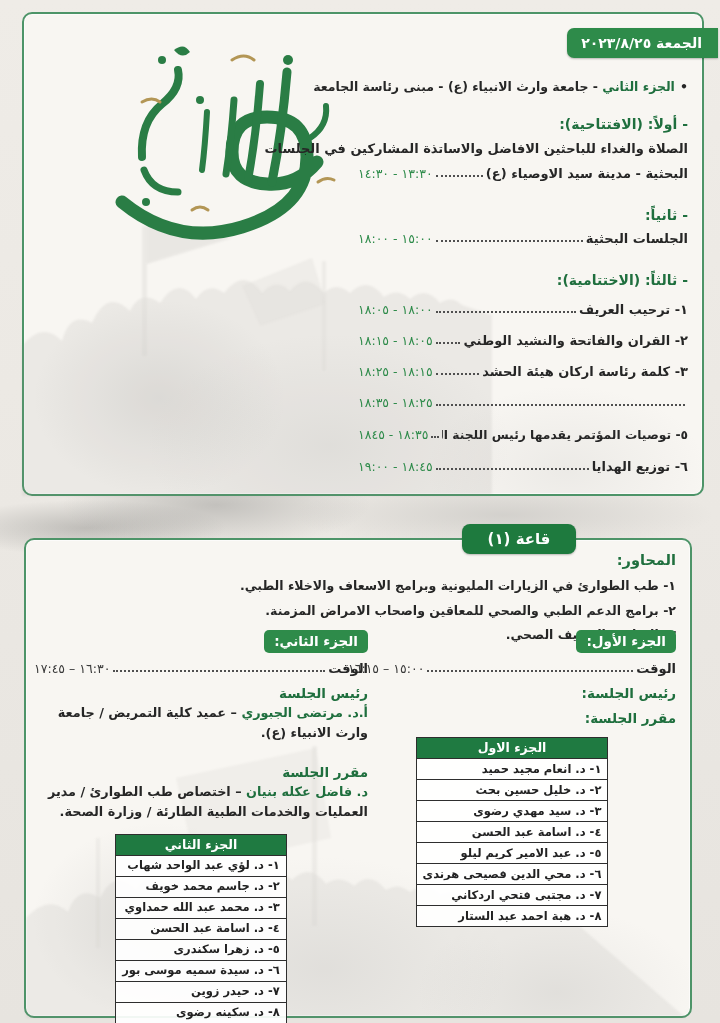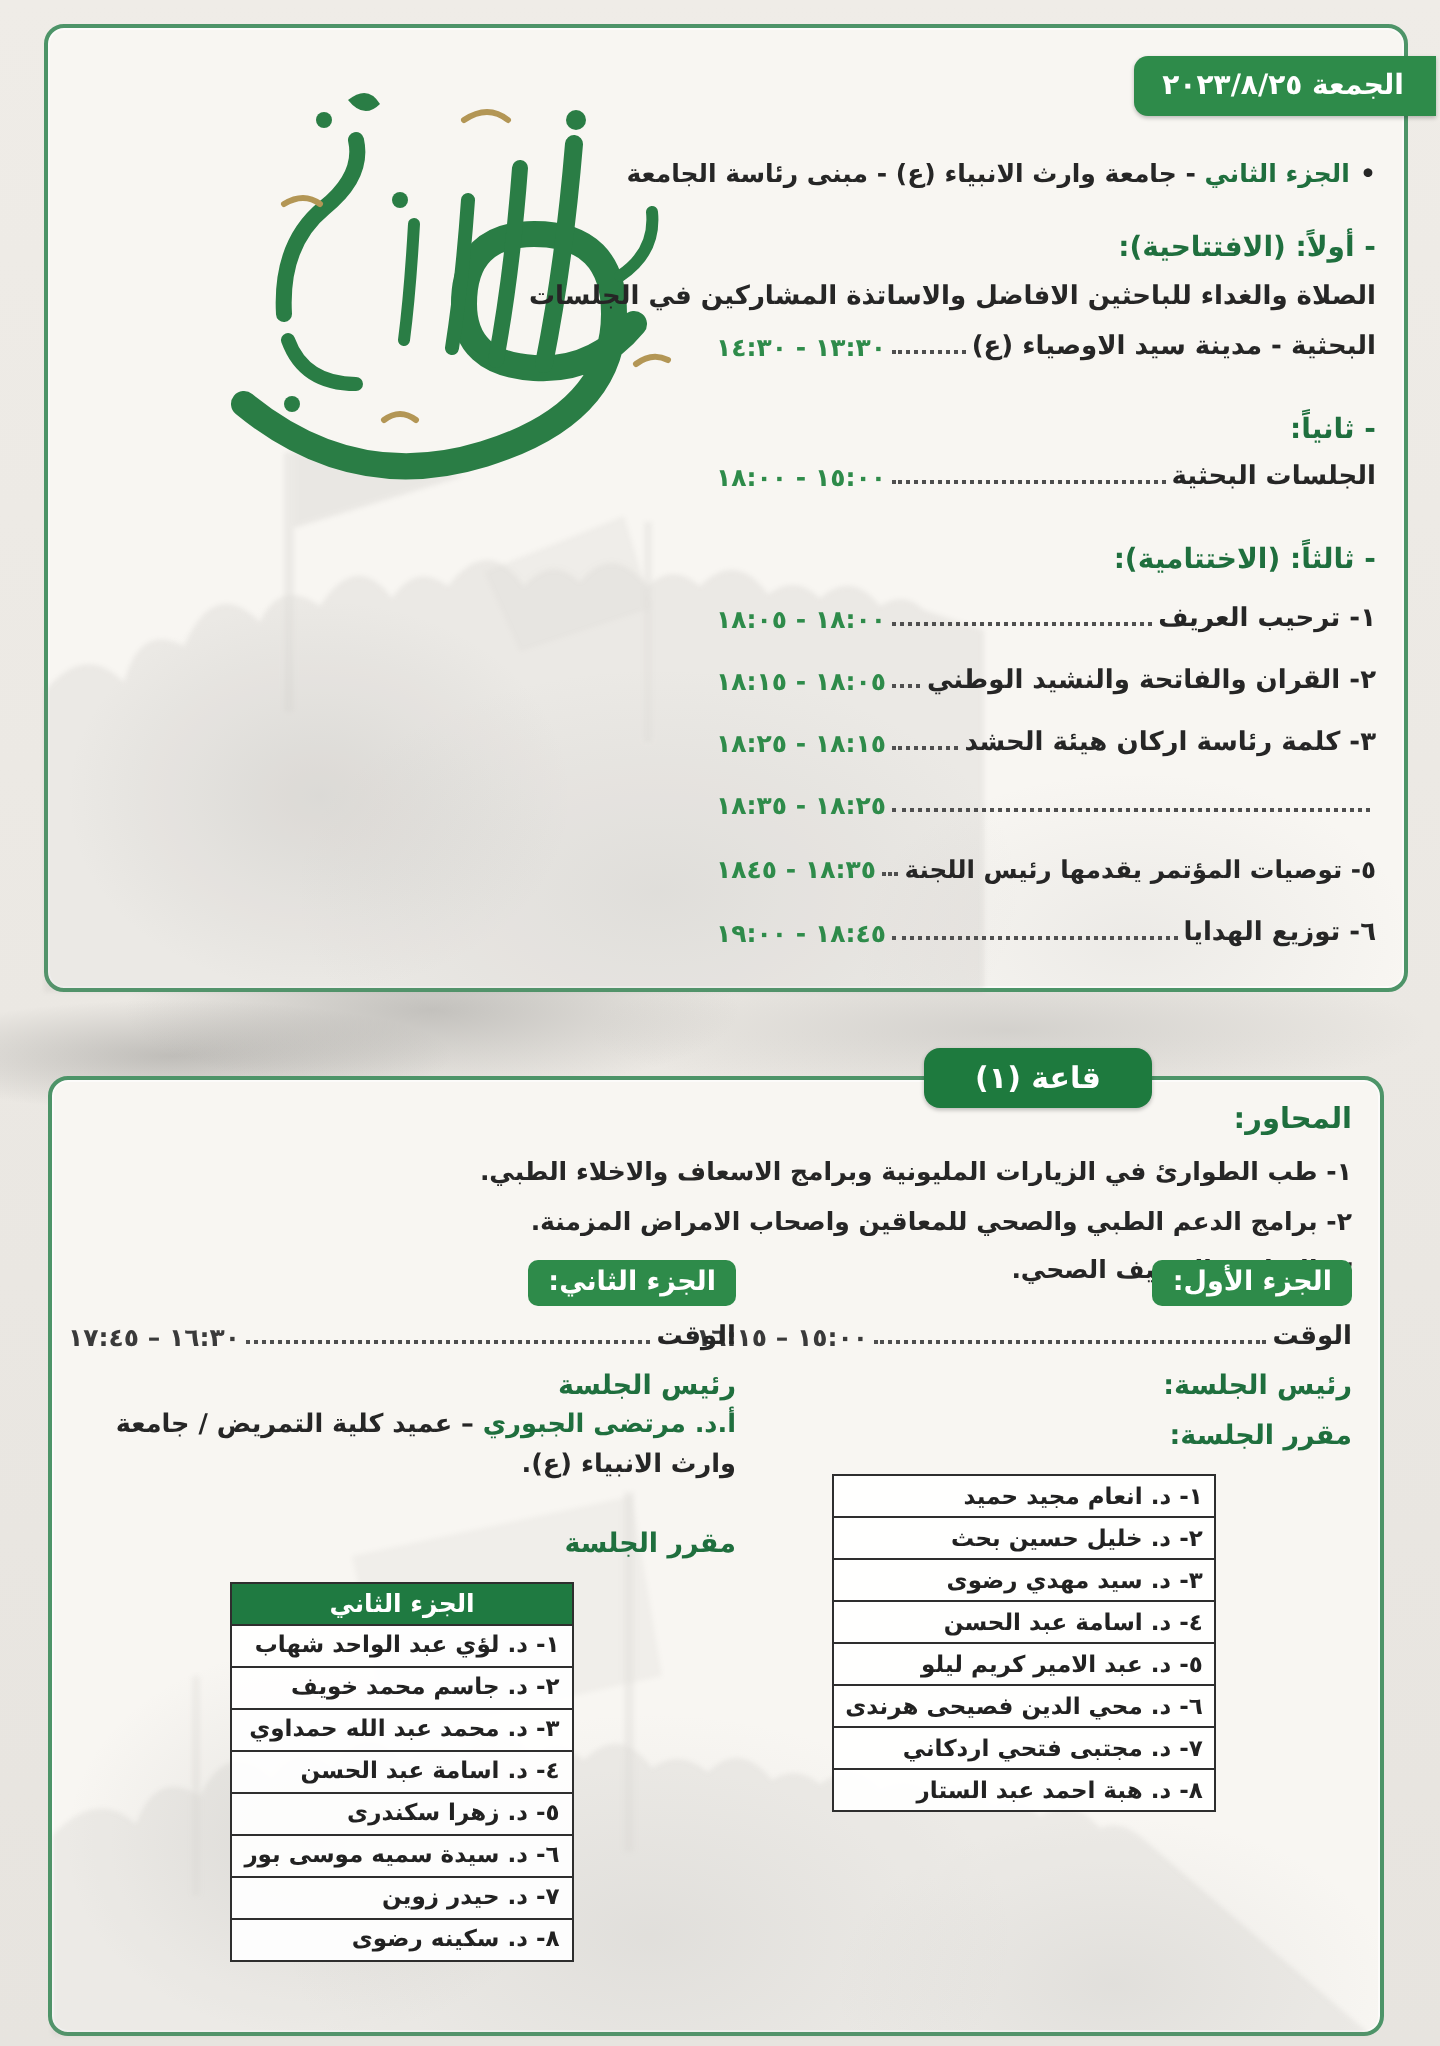--- a/index.html
+++ b/index.html
@@ -49,21 +49,21 @@
   
   .content-col{position:absolute;top:60px;right:14px;width:330px;height:400px;z-index:2;}
   .crow{position:absolute;right:0;width:100%;white-space:nowrap;}
   .h-green{color:#1f6f3e;font-weight:bold;font-size:14px;}
   .b-dark{color:#262626;font-weight:bold;font-size:12.5px;}
   .b-green{color:#1f6f3e;font-weight:bold;font-size:12.5px;}
   .ptext{color:#262626;font-weight:bold;font-size:13px;}
   .lrow{display:flex;align-items:flex-end;}
   .ltext{white-space:nowrap;color:#262626;font-weight:bold;font-size:13px;flex:0 1 auto;overflow:hidden;}
   .dots{flex:1 1 auto;min-width:8px;margin:0 3px;border-bottom:2px dotted #4f4f4f;transform:translateY(-4px);}
-  .ltime{white-space:nowrap;font-weight:bold;font-size:12.5px;}
+  .ltime{white-space:nowrap;font-weight:normal;font-size:12.5px;}
   .time-green{color:#2e8b4a;}
   .time-dark{color:#3a3a3a;}
 
   
   .axes-label{position:absolute;top:12px;right:14px;}
   .axis{position:absolute;right:14px;white-space:nowrap;color:#262626;font-weight:bold;font-size:12.5px;z-index:2;}
   .col{position:absolute;top:90px;z-index:2;}
   .col-right{right:14px;width:328px;margin-left:12px;}
   .col-left{left:8px;width:334px;}
   .sess-label{color:#1f6f3e;font-weight:bold;font-size:13.5px;margin-top:9px;}
@@ -206,20 +206,23 @@
         <span class="dots"></span>
         <span class="ltime time-dark">١٥:٠٠ – ١٦:١٥</span>
       </div>
 
       <div class="sess-label">رئيس الجلسة:</div>
 
       <div class="sess-label">مقرر الجلسة:</div>
 
       <table class="names">
         <tbody>
+            <tr>
+              <td class="th">الجزء الاول</td>
+            </tr>
         <tr>
               <td>١- د. انعام مجيد حميد</td>
             </tr>
         <tr>
               <td>٢- د. خليل حسين بحث</td>
             </tr>
         <tr>
               <td>٣- د. سيد مهدي رضوى</td>
             </tr>
         <tr>
@@ -247,20 +250,21 @@
       <div class="lrow" style="margin-top:4px">
         <span class="ltext">الوقت</span>
         <span class="dots"></span>
         <span class="ltime time-dark">١٦:٣٠ – ١٧:٤٥</span>
       </div>
 
       <div class="sess-label">رئيس الجلسة</div>
       <p class="sess-par"><span class="name">أ.د. مرتضى الجبوري</span> <span>– عميد كلية التمريض / جامعة وارث الانبياء (ع).</span></p>
 
       <div class="sess-label" style="margin-top:20px">مقرر الجلسة</div>
+      <p class="sess-par"><span class="name">د. فاضل عكله بنيان</span> <span>– اختصاص طب الطوارئ / مدير العمليات والخدمات الطبية الطارئة / وزارة الصحة.</span></p>
 
       <table class="names">
         <tbody>
             <tr>
               <td class="th">الجزء الثاني</td>
             </tr>
         <tr>
               <td>١- د. لؤي عبد الواحد شهاب</td>
             </tr>
         <tr>

